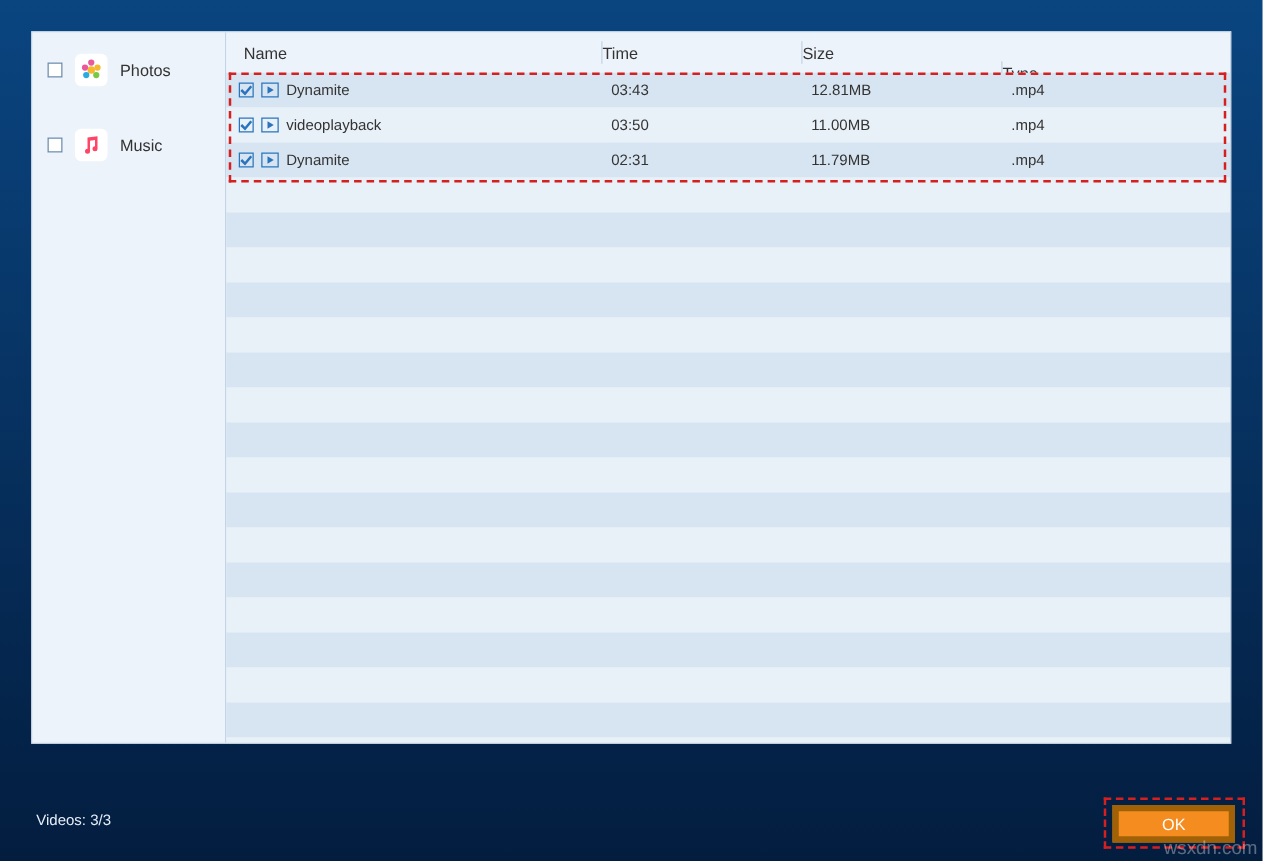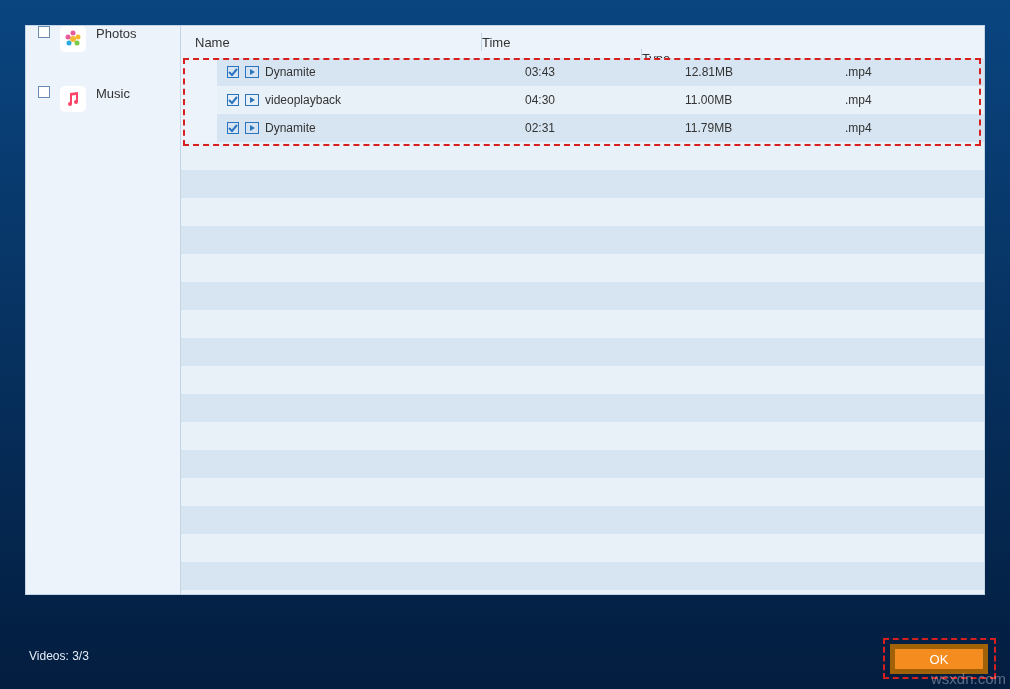--- a/index.html
+++ b/index.html
@@ -17,21 +17,21 @@
       display: flex;
       border: 1px solid #c3d4e5;
     }
     .sidebar {
       width: 155px;
       background: #edf3fa;
       border-right: 1px solid #c3d4e5;
     }
     .sidebar-item {
       display: flex;
-      align-items: flex-start;
+      align-items: center;
       height: 60px;
       padding-left: 12px;
       gap: 10px;
       cursor: pointer;
       font-size: 13px;
       color: #333;
     }
     .sidebar-item.active {
       background: #f58c1f;
       color: #fff;
@@ -90,21 +90,20 @@
       overflow: hidden;
       position: relative;
     }
     .table-row {
       display: flex;
       height: 28px;
       align-items: center;
       font-size: 12px;
       color: #333;
       background: #d7e5f2;
-      margin-left: 36px;
     }
     .table-row:nth-child(even) {
       background: #e8f0f8;
     }
     .row-name {
       width: 300px;
       padding-left: 10px;
       display: flex;
       align-items: center;
       gap: 6px;
@@ -219,20 +218,21 @@
       <span>Music</span>
     </div>
 
 
   </div>
 
   <div class="content">
     <div class="table-header">
       <div class="col-name">Name</div>
       <div class="col-time">Time</div>
+      <div class="col-size">Size</div>
       <div class="col-type">Type</div>
     </div>
 
     <div class="table-body">
       <div class="table-row">
         <div class="row-name">
           <span class="row-check">
               <svg width="10" height="10" viewBox="0 0 10 10">
                 <path d="M1 5 L4 8 L9 2" stroke="#2a74bd" stroke-width="2" fill="none"></path>
               </svg>
@@ -256,21 +256,21 @@
                 <path d="M1 5 L4 8 L9 2" stroke="#2a74bd" stroke-width="2" fill="none"></path>
               </svg>
             </span>
           <span class="video-icon">
               <svg width="8" height="8" viewBox="0 0 8 8">
                 <path d="M2 1 L7 4 L2 7 Z" fill="#2a74bd"></path>
               </svg>
             </span>
           <span>videoplayback</span>
         </div>
-        <div class="row-time">04:30</div>
+        <div class="row-time">03:50</div>
         <div class="row-size">11.00MB</div>
         <div class="row-type">.mp4</div>
       </div>
 
       <div class="table-row">
         <div class="row-name">
           <span class="row-check">
               <svg width="10" height="10" viewBox="0 0 10 10">
                 <path d="M1 5 L4 8 L9 2" stroke="#2a74bd" stroke-width="2" fill="none"></path>
               </svg>

